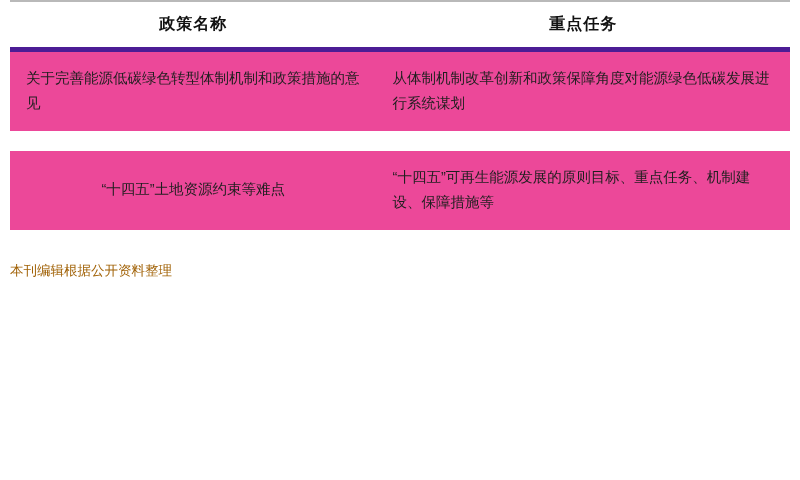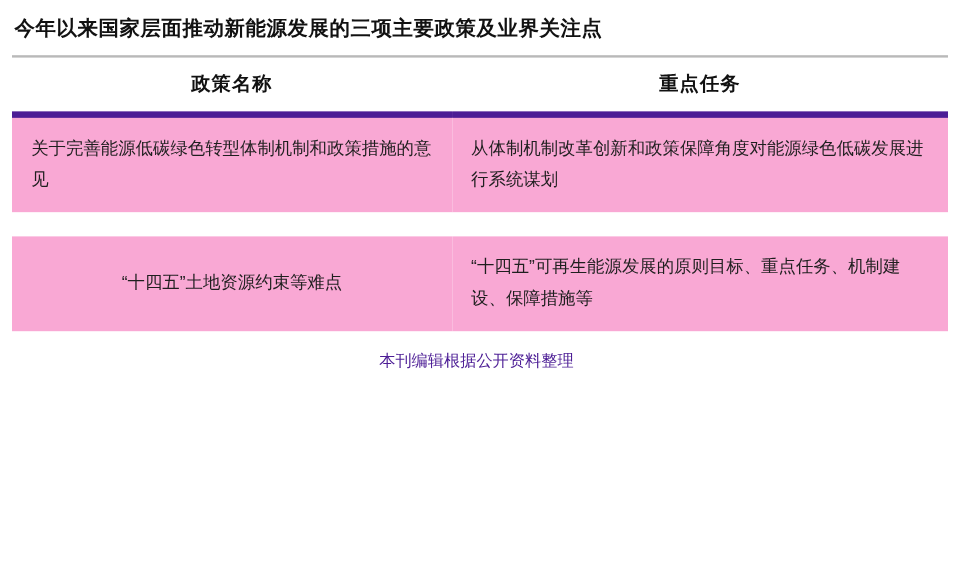--- a/index.html
+++ b/index.html
@@ -50,54 +50,54 @@
     letter-spacing: 1px;
   }
   .policy-table td {
     font-size: 14.5px;
     line-height: 1.75;
     color: #1f1f1f;
     vertical-align: middle;
     padding: 14px 16px 14px 16px;
   }
   .policy-table tr.band td {
-    background: #f9a8d4;
+    background: #ec4899;
   }
   .policy-table tr.gap td {
     background: #ffffff;
     height: 10px;
     padding: 0;
     font-size: 0;
     line-height: 0;
   }
   td.col-name {
     text-align: left;
   }
   td.col-focus {
     text-align: left;
   }
   td.center {
     text-align: center;
   }
   .footer {
-    text-align: center;
+    text-align: left;
     font-size: 13.5px;
-    color: #4c1d95;
+    color: #a16207;
     padding: 16px 6px 0 0;
+    margin-top: 16px;
   }
   .head-row-border {
     border-bottom: 5px solid #4c1d95;
   }
 </style>
 </head>
 <body>
 
 <div class="page">
 
-  <div class="title">今年以来国家层面推动新能源发展的三项主要政策及业界关注点</div>
 
   <div class="rule"></div>
 
   <table class="policy-table">
     <colgroup>
         <col class="c1">
     <col class="c2">
     </colgroup>
       <thead>
       <tr class="head-row-border">

